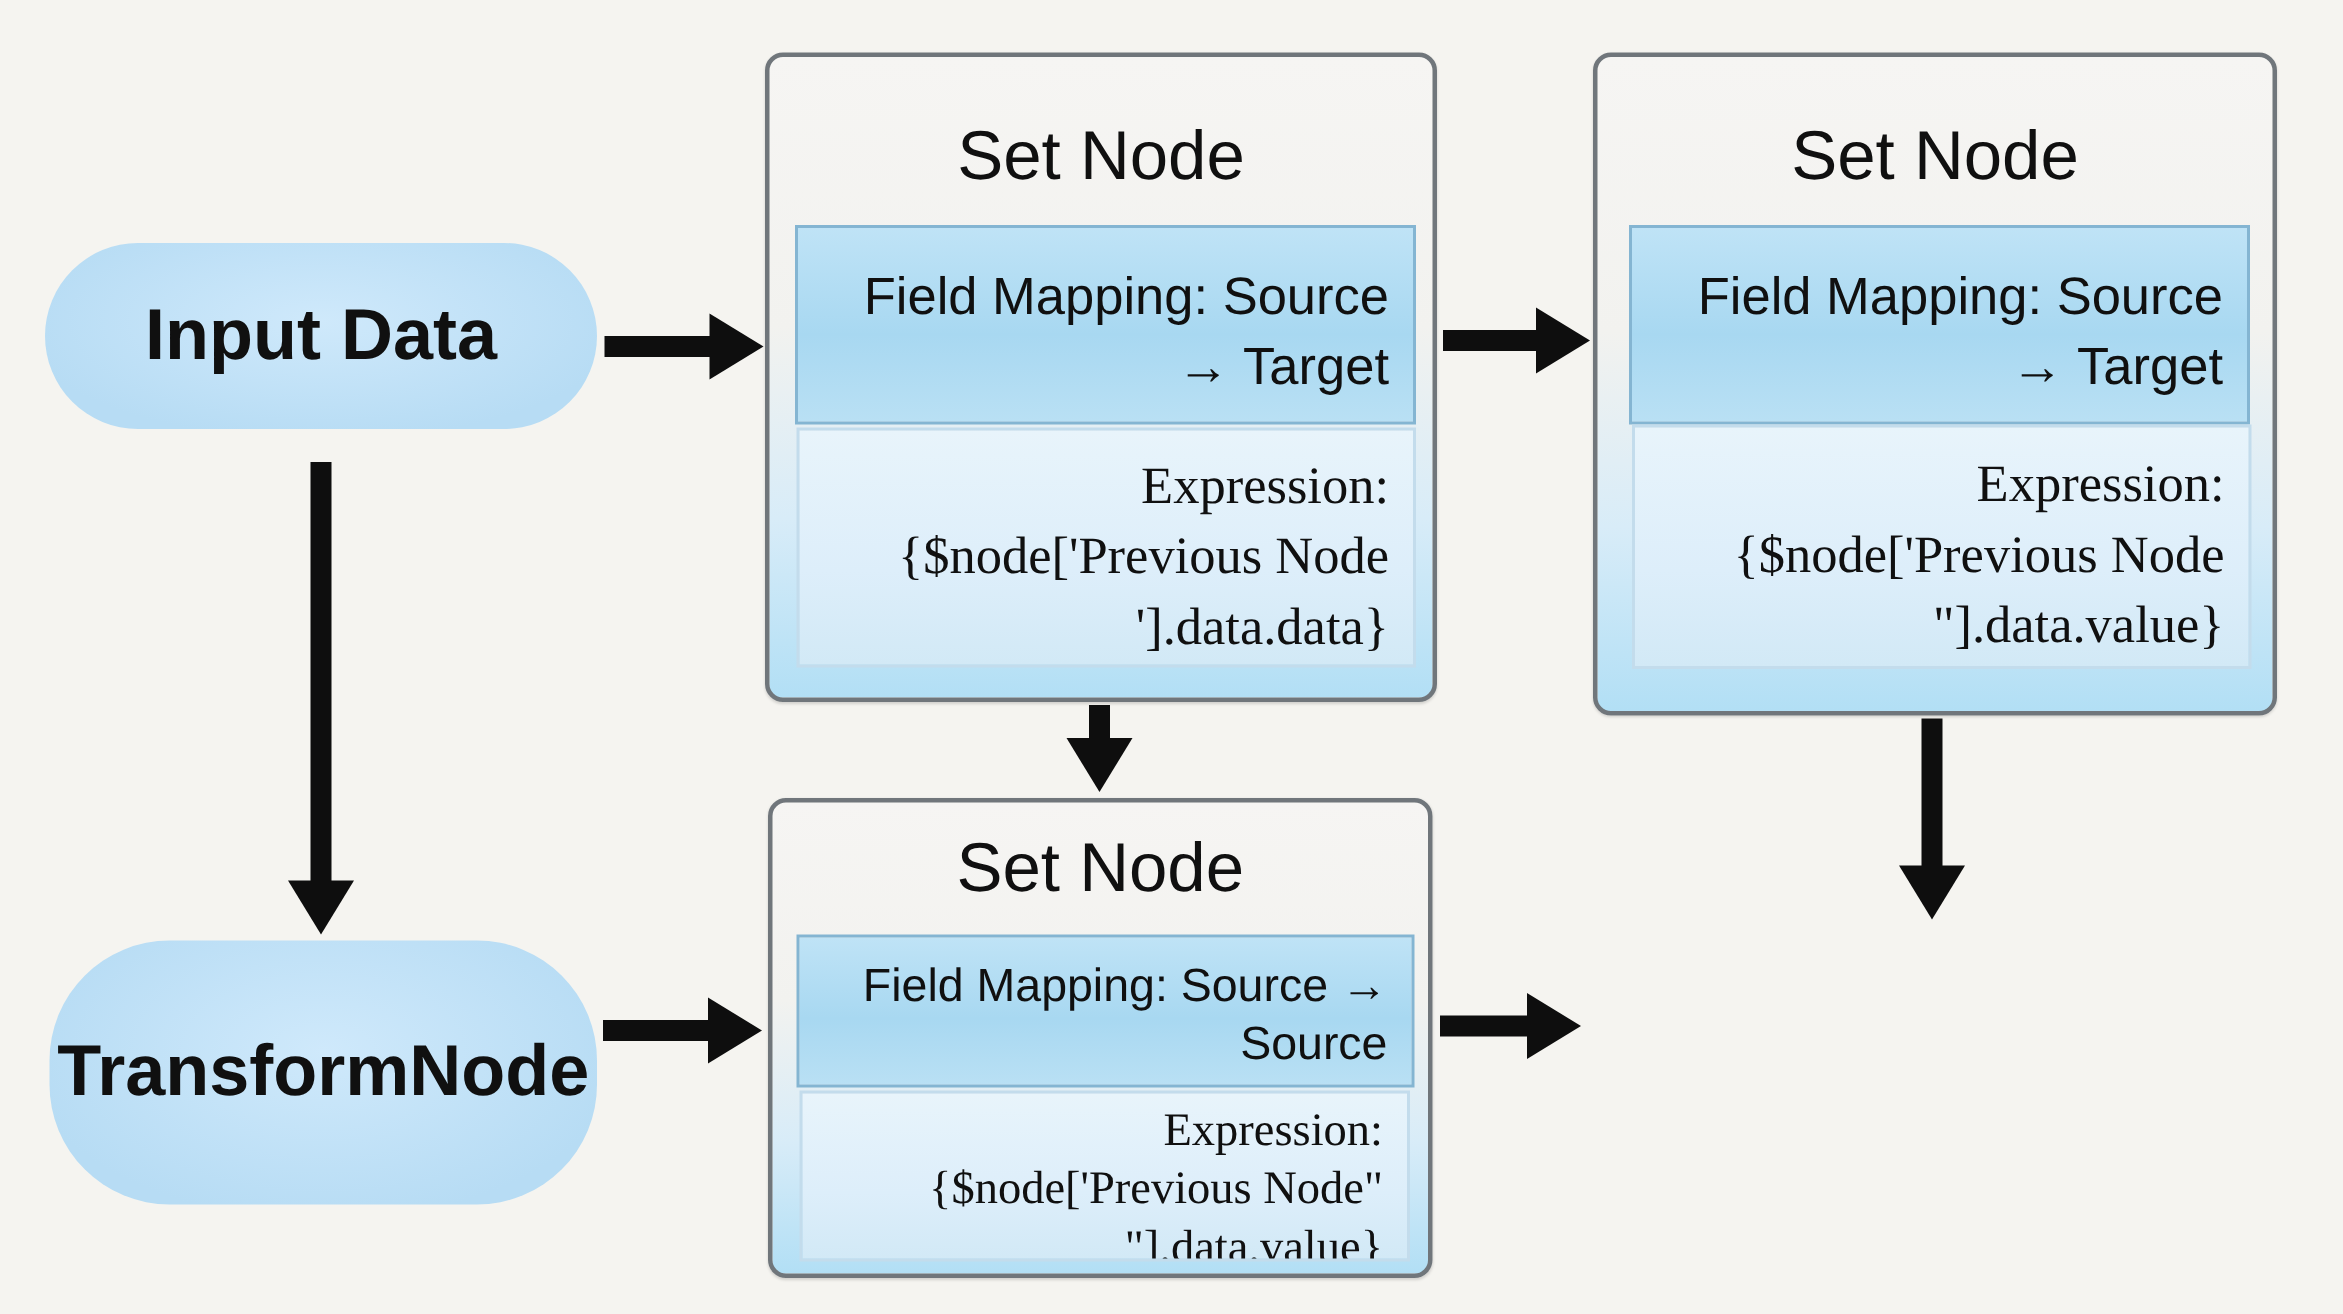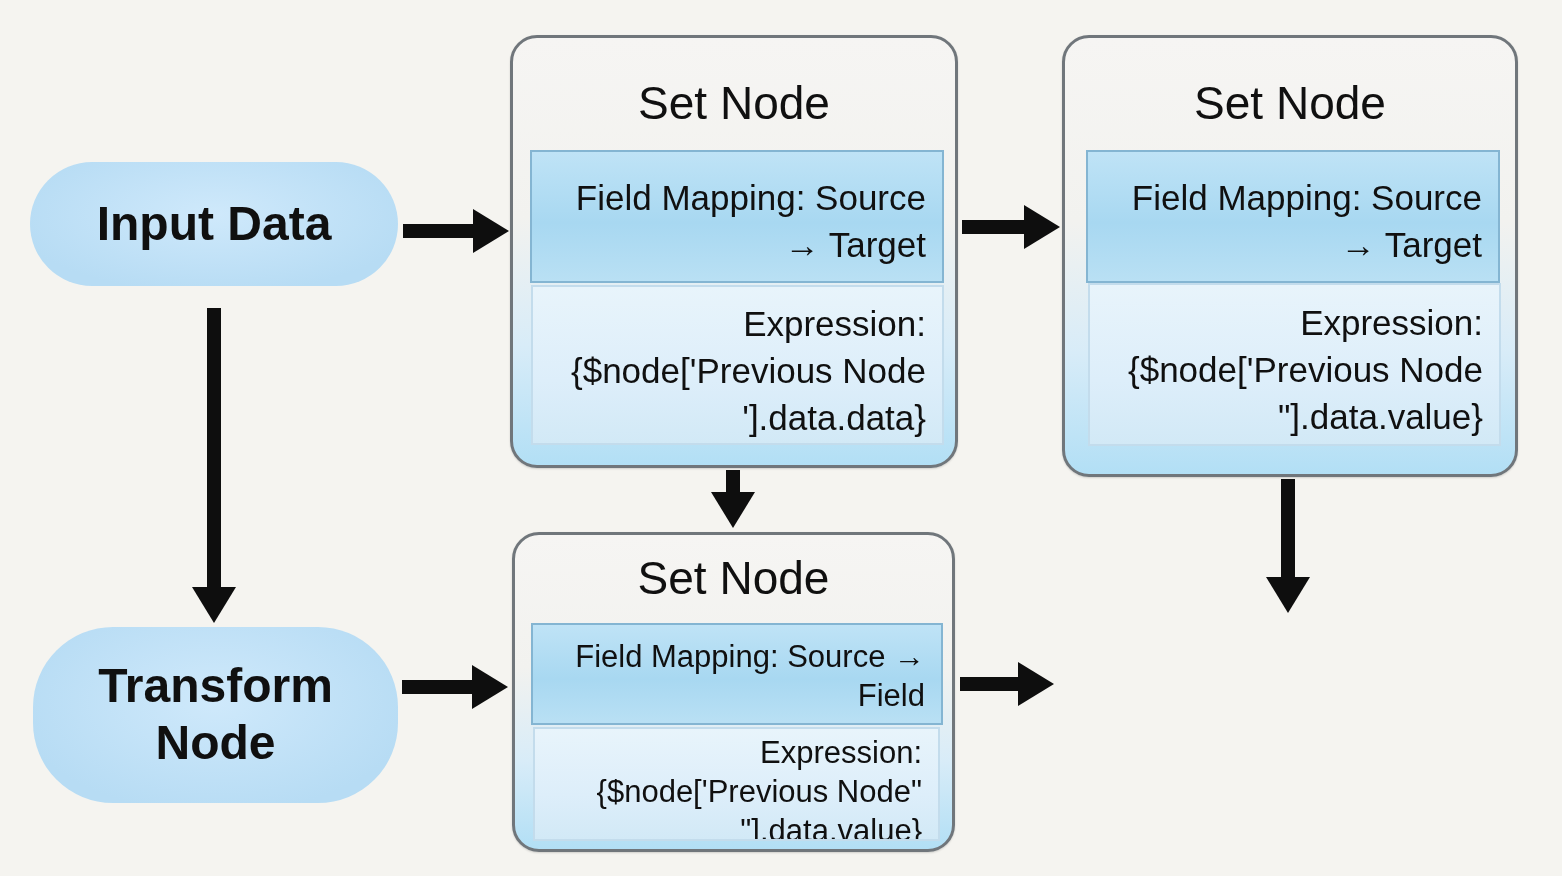--- a/index.html
+++ b/index.html
@@ -43,21 +43,21 @@
     font-weight: bold;
     font-size: 48px;
     line-height: 1.18;
     color: var(--text);
   }
 
   
   .set-node {
     position: absolute;
     border: 3px solid var(--node-border);
-    border-radius: 27px;
+    border-radius: 12px;
     background: linear-gradient(180deg,
       var(--node-top-fill) 0%,
       #f2f2ef 42%,
       #d8ecf8 72%,
       var(--node-bottom-fill) 100%);
     box-shadow: 0 1px 2px rgba(0,0,0,0.15);
   }
   .set-node-title {
     text-align: center;
     font-size: 46px;
@@ -69,20 +69,21 @@
     overflow: hidden;
     text-align: right;
   }
   .field-box {
     background: linear-gradient(180deg, var(--field-box-fill-light) 0%, var(--field-box-fill) 55%, #b9e0f4 100%);
     border: 2px solid var(--field-box-border);
   }
   .expression-box {
     background: linear-gradient(180deg, #e8f4fb 0%, var(--expression-box-fill) 60%, #d2e9f6 100%);
     border: 2px solid var(--expression-box-border);
+    font-family: Liberation Serif, serif;
   }
   .text-line {
     white-space: pre;
     font-size: 35px;
     line-height: 47px;
     color: var(--text);
   }
   .small .text-line {
     font-size: 31px;
     line-height: 39px;
@@ -110,21 +111,21 @@
 </style>
 </head>
 <body>
 
 <div id="canvas">
 
   <div class="pill" style="left:30px; top:162px; width:368px; height:124px; border-radius:72px;">
     <span>Input Data</span>
   </div>
 
-  <div class="pill" style="left:33px; top:627px; width:365px; height:176px; border-radius:80px; flex-direction:column;">
+  <div class="pill" style="left:33px; top:627px; width:365px; height:176px; border-radius:80px; flex-direction:row;">
     <span>Transform</span>
     <span>Node</span>
   </div>
 
 
   <div class="set-node" style="left:510px; top:35px; width:448px; height:433px;">
     <div class="set-node-title" style="margin-top:42px;">Set Node</div>
     <div class="inner-box field-box" style="left:17px; top:112px; width:414px; height:133px;">
       <div class="pad" style="padding-top:22px;">
         <div class="text-line">Field Mapping: Source</div>
@@ -155,21 +156,21 @@
         <div class="text-line"> "].data.value}</div>
       </div>
     </div>
   </div>
 
   <div class="set-node small" style="left:512px; top:532px; width:443px; height:320px;">
     <div class="set-node-title" style="margin-top:20px;">Set Node</div>
     <div class="inner-box field-box" style="left:16px; top:88px; width:412px; height:102px;">
       <div class="pad" style="padding-top:12px;">
         <div class="text-line">Field Mapping: Source →</div>
-        <div class="text-line">Field</div>
+        <div class="text-line">Source</div>
       </div>
     </div>
     <div class="inner-box expression-box" style="left:18px; top:192px; width:407px; height:114px;">
       <div class="pad" style="padding-top:4px;">
         <div class="text-line">Expression:</div>
         <div class="text-line">{$node['Previous Node"</div>
         <div class="text-line">"].data.value}</div>
       </div>
     </div>
   </div>

